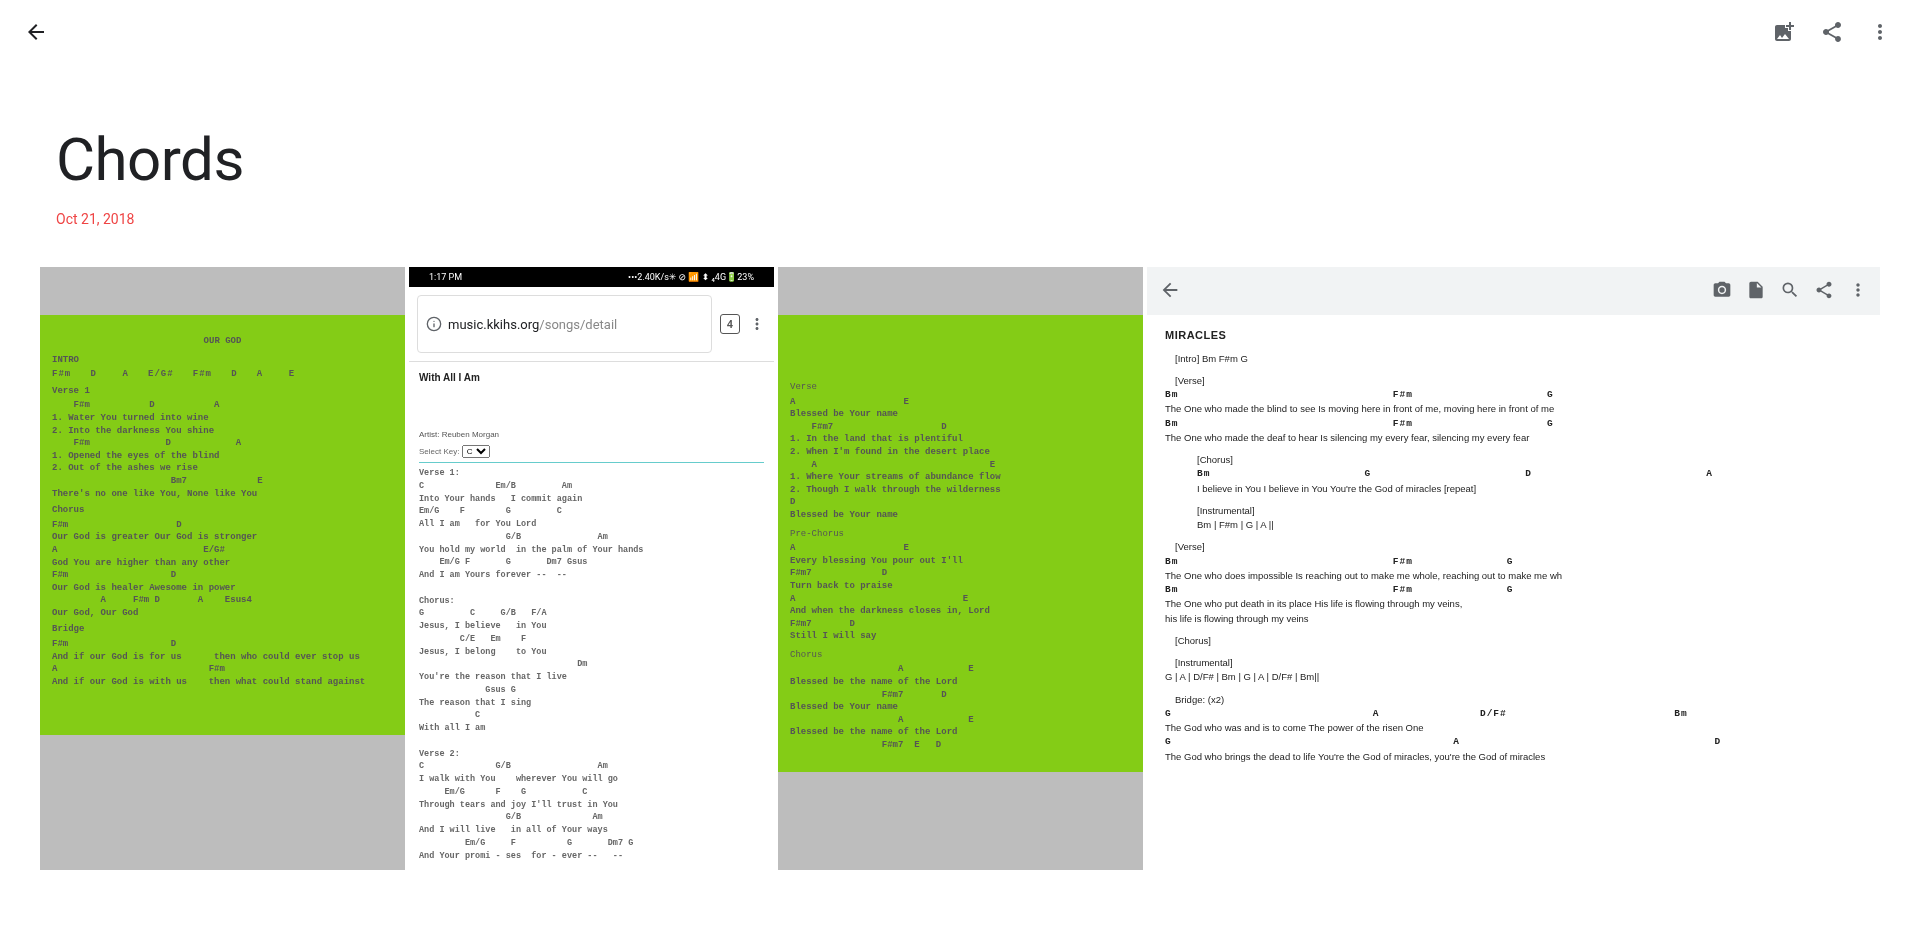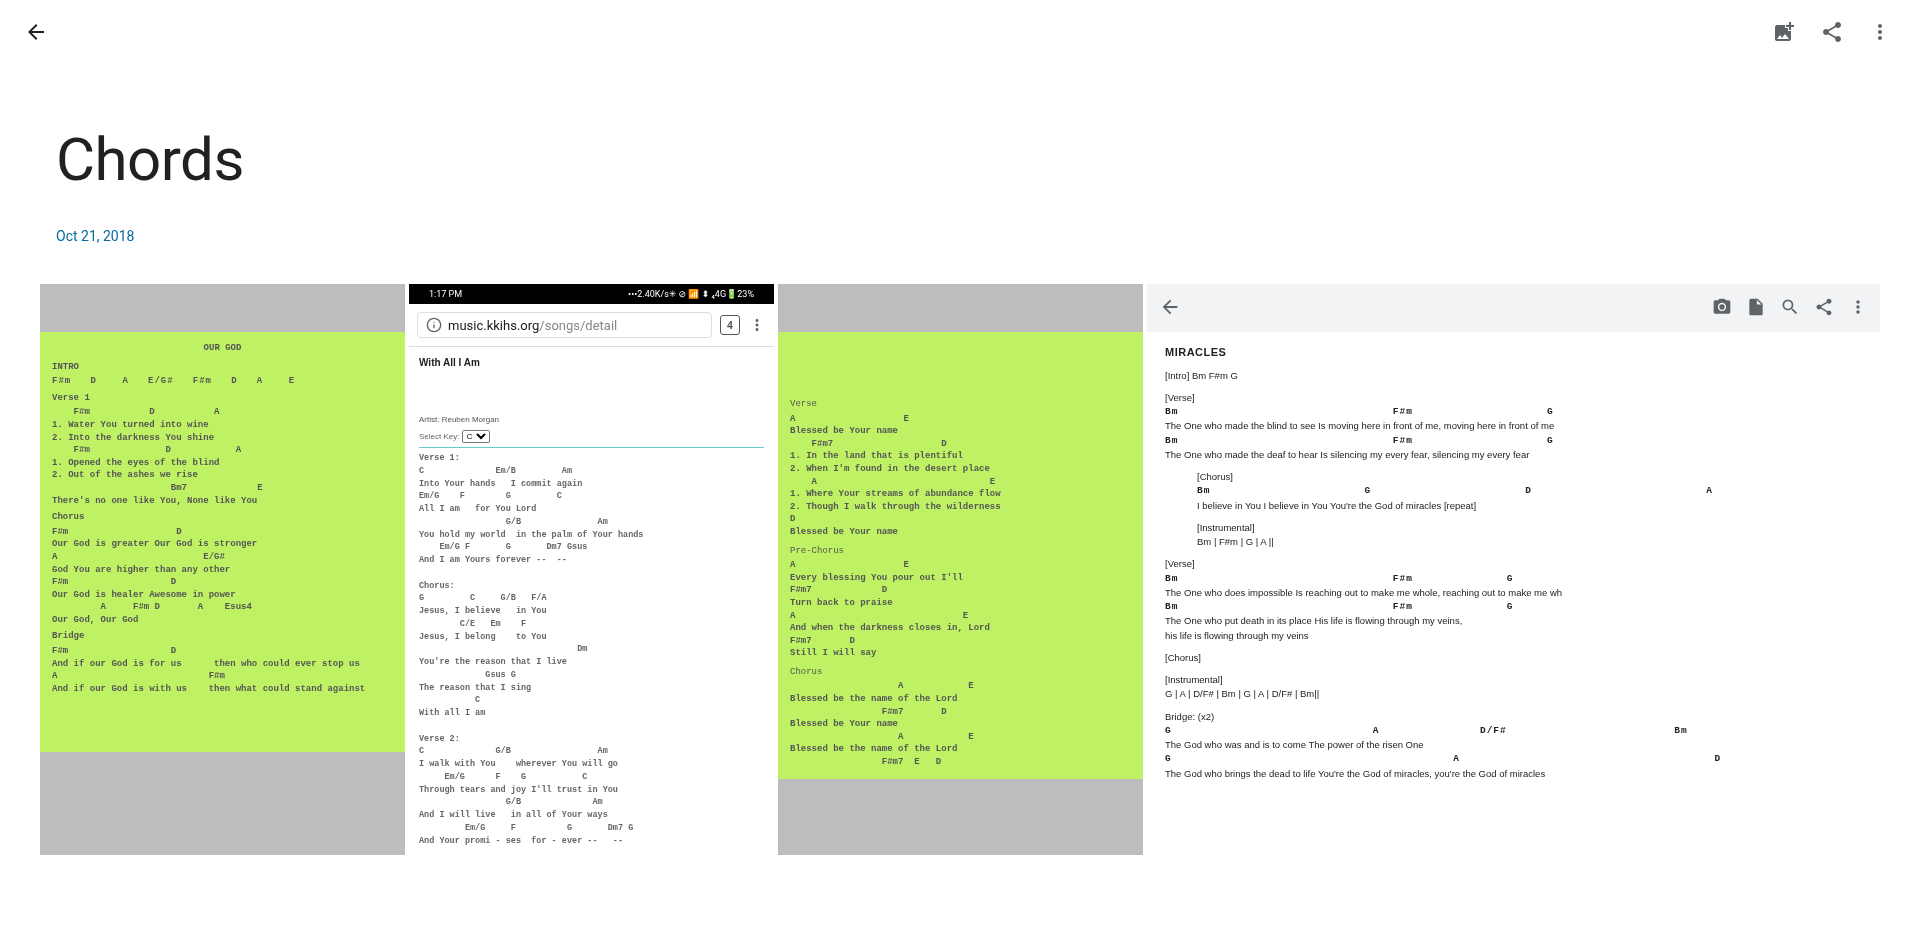--- a/index.html
+++ b/index.html
@@ -12,40 +12,40 @@
   .topbar .back { width: 40px; height: 40px; display:flex; align-items:center; justify-content:center; border-radius:50%; cursor:pointer; }
   .topbar .spacer { flex: 1; }
   .topbar .icon-btn { width: 48px; height: 48px; display:flex; align-items:center; justify-content:center; border-radius:50%; cursor:pointer; color:#5f6368; }
   
   
   .scroll { position:absolute; top:64px; left:0; right:0; bottom:0; overflow-y:scroll; }
   
   
   .album-header { padding: 60px 40px 40px 56px; }
   .album-title { font-size: 60px; font-weight: 400; color:#202124; letter-spacing:-0.5px; }
-  .album-date { font-size: 14px; color:#0369a1; margin-top: 33px; }
+  .album-date { font-size: 14px; color:#ef4444; margin-top: 16px; }
   
   
   .grid { display:flex; gap: 4px; padding: 0 40px; }
   .photo { background:#bdbdbd; overflow:hidden; position:relative; font-family: 'Courier New', monospace; font-size:9px; color:#555; cursor:pointer; }
   .photo .graybar { background:#bdbdbd; height:48px; }
-  .photo .whitebody { background:#bef264; padding:10px 12px; line-height:1.4; min-height:420px; }
+  .photo .whitebody { background:#84cc16; padding:20px 12px; line-height:1.4; min-height:420px; }
   
   
   .p1 { width:365px; }
   .p1 .title-c { text-align:center; font-weight:bold; margin-bottom:6px; }
   .p1 .section { font-weight:bold; margin:4px 0 2px 0; }
   .p1 .chords { letter-spacing:1px; }
   
   
   .p2 { width:365px; background:#fff; }
   .p2 .statusbar { background:#000; color:#fff; height:20px; font-size:9px; display:flex; align-items:center; padding:0 20px; font-family:Roboto,Arial,sans-serif; }
   .p2 .statusbar .sp { flex:1; }
   .p2 .urlbar { background:#fff; padding:8px; display:flex; align-items:center; gap:8px; border-bottom:1px solid #ddd; box-shadow:0 1px 3px rgba(0,0,0,.1); }
-  .p2 .urlbox { flex:1; border:1px solid #ddd; border-radius:4px; padding:4px 8px; font-size:13px; font-family:Roboto,Arial,sans-serif; display:flex; align-items:center; gap:6px; color:#202124; }
+  .p2 .urlbox { flex:1; border:1px solid #ddd; border-radius:4px; padding:20px 8px; font-size:13px; font-family:Roboto,Arial,sans-serif; display:flex; align-items:center; gap:6px; color:#202124; }
   .p2 .urlbox .gray { color:#888; }
   .p2 .tabcount { border:1.5px solid #555; border-radius:3px; width:20px; height:20px; display:flex; align-items:center; justify-content:center; font-size:11px; font-family:Roboto,Arial,sans-serif; font-weight:600; }
   .p2 .content { padding:8px 10px; background:#fff; font-size:8.5px; line-height:1.5; color:#666; }
   .p2 .songtitle { font-weight:bold; color:#222; font-size:10px; font-family:Arial,sans-serif; }
   .p2 .artist { font-size:8px; color:#555; font-family:Arial,sans-serif;margin-top:44px; }
   .p2 .keysel { font-size:8px; margin:4px 0; font-family:Arial,sans-serif; }
   .p2 .keysel select { font-size:8px; }
   .p2 hr { border:none; border-top:1px solid #6cc; margin:4px 0; }
   
   
@@ -53,21 +53,21 @@
   .p3 .whitebody { padding-top:60px; }
   .p3 .section { margin:6px 0 2px 0; }
   
   
   .p4 { flex:1; min-width:365px; background:#fff; }
   .p4 .lenstop { background:#f1f3f4; height:48px; display:flex; align-items:center; padding:0 12px; gap:14px; font-family:Roboto,Arial,sans-serif; }
   .p4 .lenstop .sp { flex:1; }
   .p4 .lenstop .ic { color:#5f6368; cursor:pointer; }
   .p4 .content { padding:12px 18px; font-size:9.5px; line-height:1.5; color:#222; font-family:Arial,sans-serif; }
   .p4 .songtitle { font-weight:bold; font-size:11px; letter-spacing:.5px; }
-  .p4 .sect { margin-top:8px; }
+  .p4 .sect { margin-top:8px;margin-left:10px; }
   .p4 .chords { letter-spacing:1px; }
   .p4 .indent { margin-left:32px; }
   
   
   .scroll::-webkit-scrollbar { width:14px; }
   .scroll::-webkit-scrollbar-track { background:#f1f1f1; }
   .scroll::-webkit-scrollbar-thumb { background:#c1c1c1; border-radius:2px; }
   
   pre { font-family: 'Courier New', monospace; white-space: pre; font-weight: bold; }
 </style>

